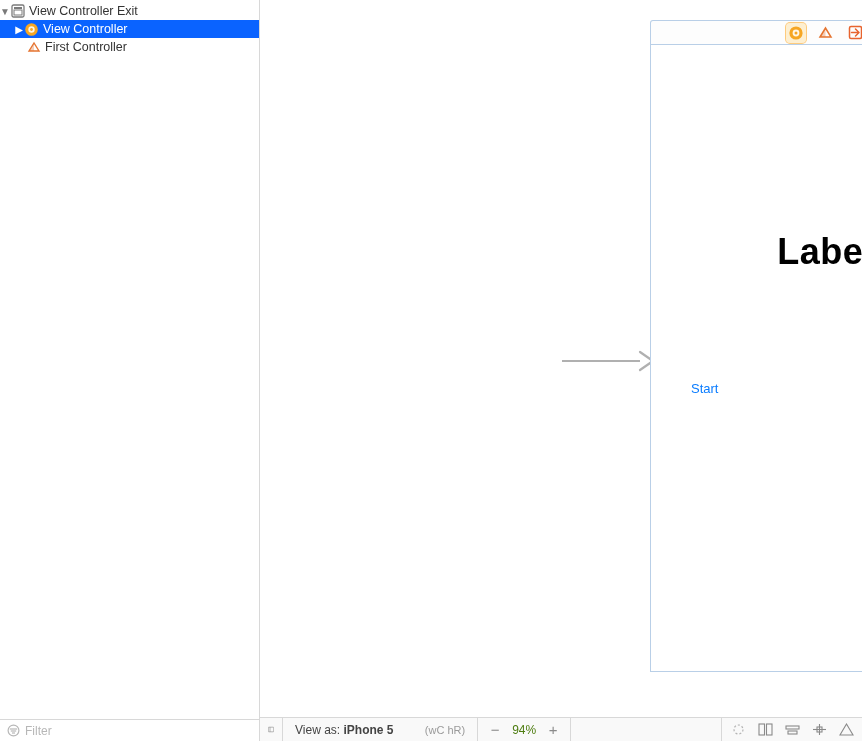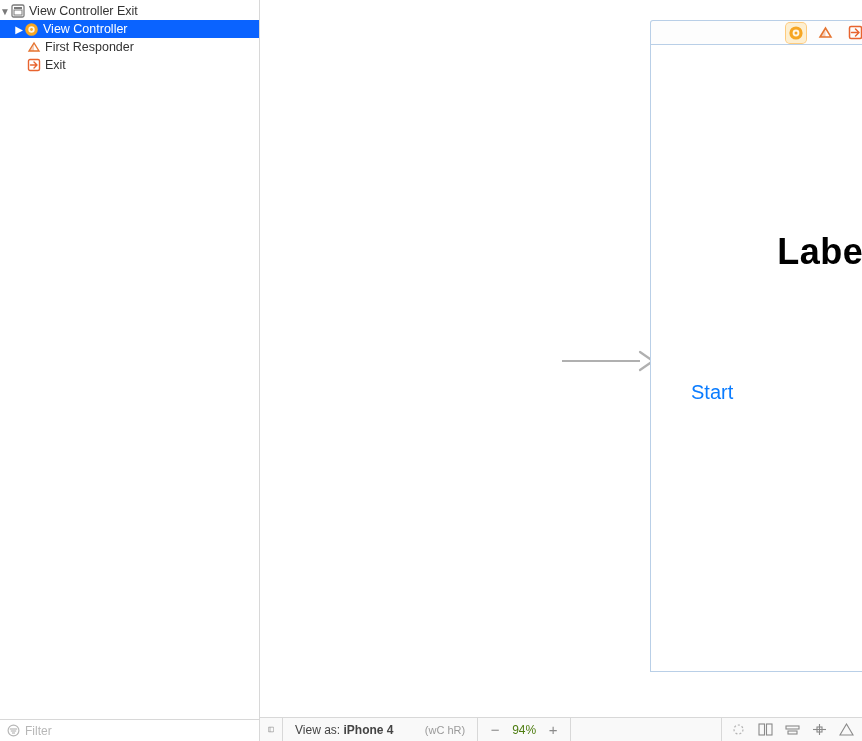--- a/index.html
+++ b/index.html
@@ -24,21 +24,21 @@
   .canvas-wrap { flex:1; position:relative; display:flex; flex-direction:column; background:#fff;}
   .canvas { flex:1; position:relative; overflow:hidden; }
   .entry-arrow { position:absolute; left:300px; top:349px; }
   
   .device { position:absolute; left:390px; top:20px; width:351px; height:652px; display:flex; flex-direction:column;}
   .obj-bar { height:24px; border:1px solid #b9cfe7; border-bottom:none; display:flex; align-items:center; justify-content:center; gap:10px; background:#fdfdfd; border-top-left-radius:3px; border-top-right-radius:3px;}
   .obj-btn { width:20px; height:20px; display:flex; align-items:center; justify-content:center; border-radius:4px;}
   .obj-btn.selected { box-shadow:0 0 0 1px rgba(255,170,40,.6); background:rgba(255,200,80,.25);}
   .screen { flex:1; border:1px solid #b9cfe7; background:#fff; position:relative; }
   .main-label { position:absolute; top:186px; left:0; right:0; text-align:center; font-size:36px; font-weight:700; color:#000; letter-spacing:.5px;}
-  .btn { position:absolute; color:#0a7cff; font-size:20px; font-weight:400; cursor:pointer;}
+  .btn { position:absolute; color:#0a7cff; font-size:13px; font-weight:400; cursor:pointer;}
   .btn.start { left:40px; top:336px;}
   
   .bottombar { height:24px; border-top:1px solid #d8d8d8; background:#f9f9f9; display:flex; align-items:center; font-size:12px; color:#444;}
   .bottombar .seg { display:flex; align-items:center; height:100%; }
   .bottombar .divider { width:1px; height:100%; background:#d8d8d8; }
   .bb-icon { width:22px; display:flex; align-items:center; justify-content:center; color:#6a6a6a;}
   .viewas { padding:0 12px; }
   .viewas .dim { color:#9a9a9a; font-size:11px;padding-left:28px;}
   .zoom { display:flex; align-items:center; gap:10px; padding:0 10px;}
   .zoom .zbtn { color:#8a8a8a; font-size:15px; cursor:pointer; line-height:1; width:14px; text-align:center;}
@@ -80,31 +80,21 @@
         <span class="lbl">View Controller</span>
       </div>
       <div class="row">
         <span class="spacer" style="width:26px"></span>
         <span class="ico">
           <svg width="14" height="14" viewBox="0 0 14 14">
               <path d="M2 11 L7 3 L12 11 Z" fill="none" stroke="#e57430" stroke-width="1.4"></path>
               <path d="M2 11 L7 3 L7 11 Z" fill="#e57430" opacity=".35"></path>
             </svg>
         </span>
-        <span class="lbl">First Responder</span>
-      </div>
-      <div class="row">
-        <span class="spacer" style="width:26px"></span>
-        <span class="ico">
-          <svg width="14" height="14" viewBox="0 0 14 14">
-              <rect x="1.5" y="1.5" width="11" height="11" rx="1.5" fill="none" stroke="#e8642f" stroke-width="1.4"></rect>
-              <path d="M7 4 L10 7 L7 10 M3.5 7 H10" fill="none" stroke="#e8642f" stroke-width="1.4" stroke-linecap="round" stroke-linejoin="round"></path>
-            </svg>
-        </span>
-        <span class="lbl">Exit</span>
+        <span class="lbl">First Controller</span>
       </div>
     </div>
     <div class="filterbar">
       <span class="ficon">
         <svg width="13" height="13" viewBox="0 0 13 13">
             <circle cx="6.5" cy="6.5" r="5.4" fill="none" stroke="#b7b7b7" stroke-width="1.2"></circle>
             <line x1="2.8" y1="5" x2="10.2" y2="5" stroke="#b7b7b7" stroke-width="1.2"></line>
             <line x1="3.8" y1="7" x2="9.2" y2="7" stroke="#b7b7b7" stroke-width="1.2"></line>
             <line x1="5" y1="9" x2="8" y2="9" stroke="#b7b7b7" stroke-width="1.2"></line>
           </svg>
@@ -155,21 +145,21 @@
 
     <div class="bottombar">
       <span class="bb-icon" style="padding:0 8px;">
         <svg width="15" height="13" viewBox="0 0 15 13">
             <rect x="0.7" y="0.7" width="13.6" height="11.6" rx="1.5" fill="none" stroke="#6a6a6a" stroke-width="1.2"></rect>
             <line x1="5" y1="1" x2="5" y2="12" stroke="#6a6a6a" stroke-width="1.2"></line>
           </svg>
       </span>
       <span class="divider"></span>
       <span class="seg viewas">
-        <span>View as:</span>&nbsp;<b style="font-weight:600;">iPhone 4</b>&nbsp;<span class="dim">(wC hR)</span>
+        <span>View as:</span>&nbsp;<b style="font-weight:600;">iPhone 5</b>&nbsp;<span class="dim">(wC hR)</span>
       </span>
       <span class="divider"></span>
       <span class="seg zoom">
         <span class="zbtn">−</span>
         <span class="zval">94%</span>
         <span class="zbtn">+</span>
       </span>
       <span class="divider"></span>
       <span class="spacer-flex"></span>
       <span class="divider"></span>

